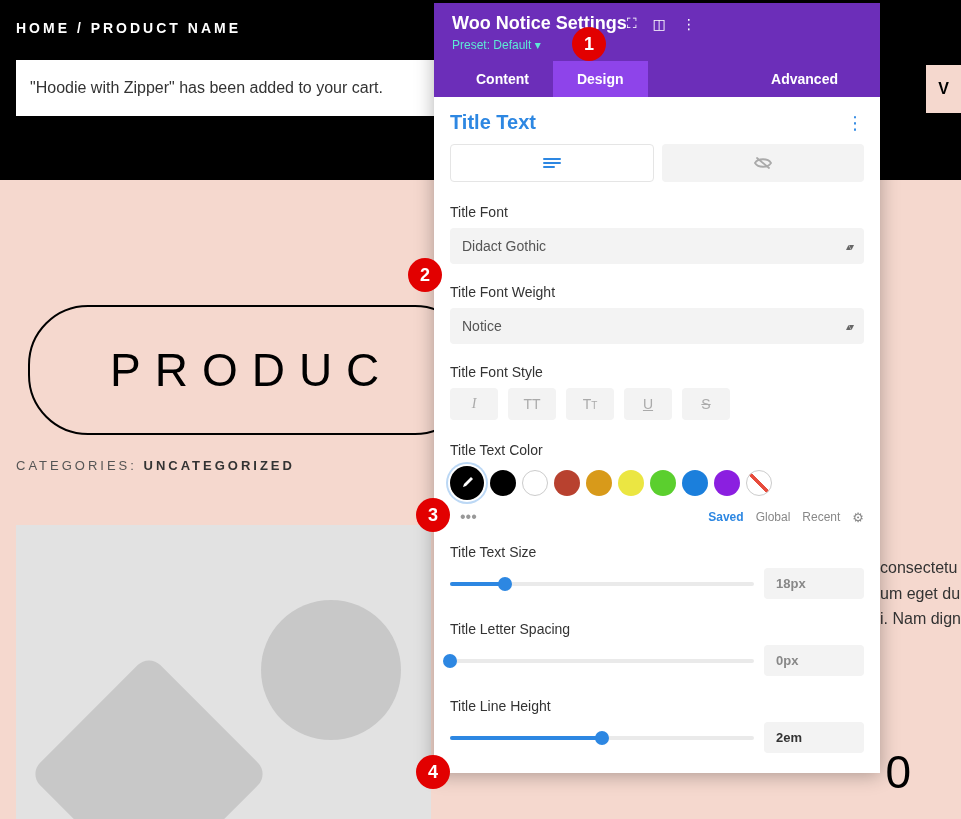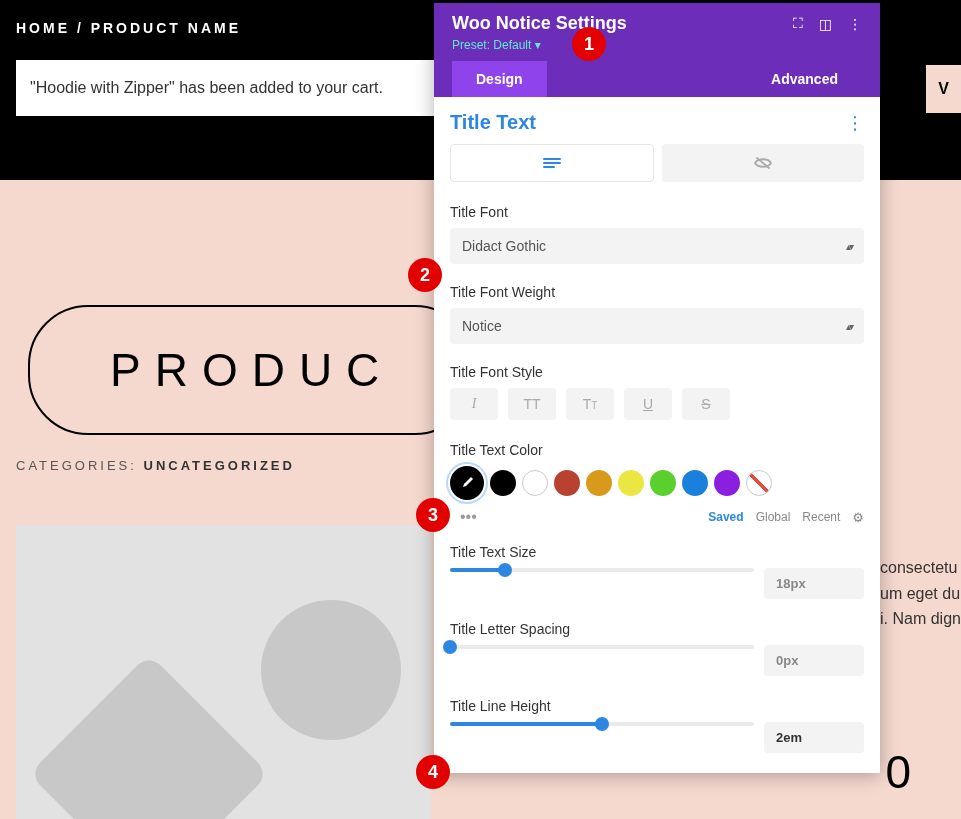--- a/index.html
+++ b/index.html
@@ -26,21 +26,21 @@
     .image-box .triangle { position: absolute; bottom: -40px; left: 48px; width: 170px; height: 170px; background: #c8c8c8; transform: rotate(45deg); border-radius: 16px; }
 
     .lorem { position: absolute; top: 555px; left: 880px; font-size: 16px; color: #333; line-height: 1.6; }
     .lorem p { white-space: nowrap; }
 
     .price0 { position: absolute; top: 745px; right: 50px; font-size: 46px; color: #000; }
 
     
     .panel { position: absolute; top: 3px; left: 434px; width: 446px; background: #fff; box-shadow: 0 2px 18px rgba(0,0,0,.3); }
     .panel-head { background: #6c2eb9; color: #fff; padding: 10px 18px 0; }
-    .panel-head .title-row { display: flex; align-items: center; justify-content: space-between; }
+    .panel-head .title-row { display: flex; align-items: center; justify-content: flex-start; }
     .panel-head h2 { font-size: 18px; font-weight: 600; }
     .panel-head .icons { display: flex; gap: 16px; align-items: center; }
     .panel-head .icons span { font-size: 14px; cursor: pointer; }
     .preset { font-size: 12px; color: #5eead4; margin-top: 4px; display: inline-block; }
     .tabs { display: flex; margin-top: 8px; }
     .tabs .tab { background: #8e44ea; color: #fff; padding: 10px 24px; font-size: 14px; font-weight: 600; cursor: pointer; }
     .tabs .tab.inactive { background: #6c2eb9; }
     .tabs .spacer { flex: 1; background: #6c2eb9; }
 
     .panel-body { padding: 14px 16px 20px; color: #333; }
@@ -67,21 +67,21 @@
     .sw.picker { width: 34px; height: 34px; background: #000; display: flex; align-items: center; justify-content: center; color:#fff; box-shadow: 0 0 0 2px #fff, 0 0 0 4px #bcd8f5; }
     .sw.white { border: 1px solid #ccc; }
     .sw.none { background: linear-gradient(45deg, transparent 45%, #e74c3c 45%, #e74c3c 55%, transparent 55%); border: 1px solid #ccc; }
 
     .dots-row { display:flex; justify-content:space-between; align-items:center; margin: 8px 0 18px; font-size: 12px; }
     .dots-row .dots { color:#999; font-size:16px; padding-left:10px;}
     .dots-row .links { display:flex; gap:12px; align-items:center; color:#888; }
     .dots-row .links .active { color:#2d87e2; font-weight:600;}
     .dots-row .gear { font-size:13px; color:#888;}
 
-    .slider-row { display: flex; gap: 10px; margin-bottom: 22px; }
+    .slider-row { display: flex; align-items: center; gap: 10px; margin-bottom: 22px; }
     .slider { flex: 1; position: relative; height: 4px; background: #eaeaea; border-radius: 2px; }
     .slider .fill { position: absolute; top:0; left:0; height: 100%; background: #2d87e2; border-radius: 2px; }
     .slider .thumb { position: absolute; top: 50%; transform: translate(-50%,-50%); width: 14px; height: 14px; background: #2d87e2; border-radius: 50%; cursor: pointer; }
     .val-box { width: 100px; background: #f3f3f3; border-radius: 4px; padding: 8px 12px; font-size: 13px; color: #888; font-weight:600;}
 
     
     .badge { position: absolute; width: 34px; height: 34px; background: #e20000; border-radius: 50%; color: #fff; font-size: 18px; font-weight: 700; display: flex; align-items: center; justify-content: center; z-index: 50; }
   </style>
 </head>
 <body>
@@ -124,20 +124,21 @@
     <div class="title-row">
       <h2>Woo Notice Settings</h2>
       <div class="icons">
         <span>⛶</span>
         <span>◫</span>
         <span>⋮</span>
       </div>
     </div>
     <span class="preset">Preset: Default ▾</span>
     <div class="tabs">
+      <div class="tab inactive">Content</div>
       <div class="tab">Design</div>
       <div class="spacer"></div>
       <div class="tab inactive">Advanced</div>
     </div>
   </div>
 
   <div class="panel-body">
     <div class="section-title-row">
       <div class="section-title">Title Text</div>
       <div class="kebab">⋮</div>

